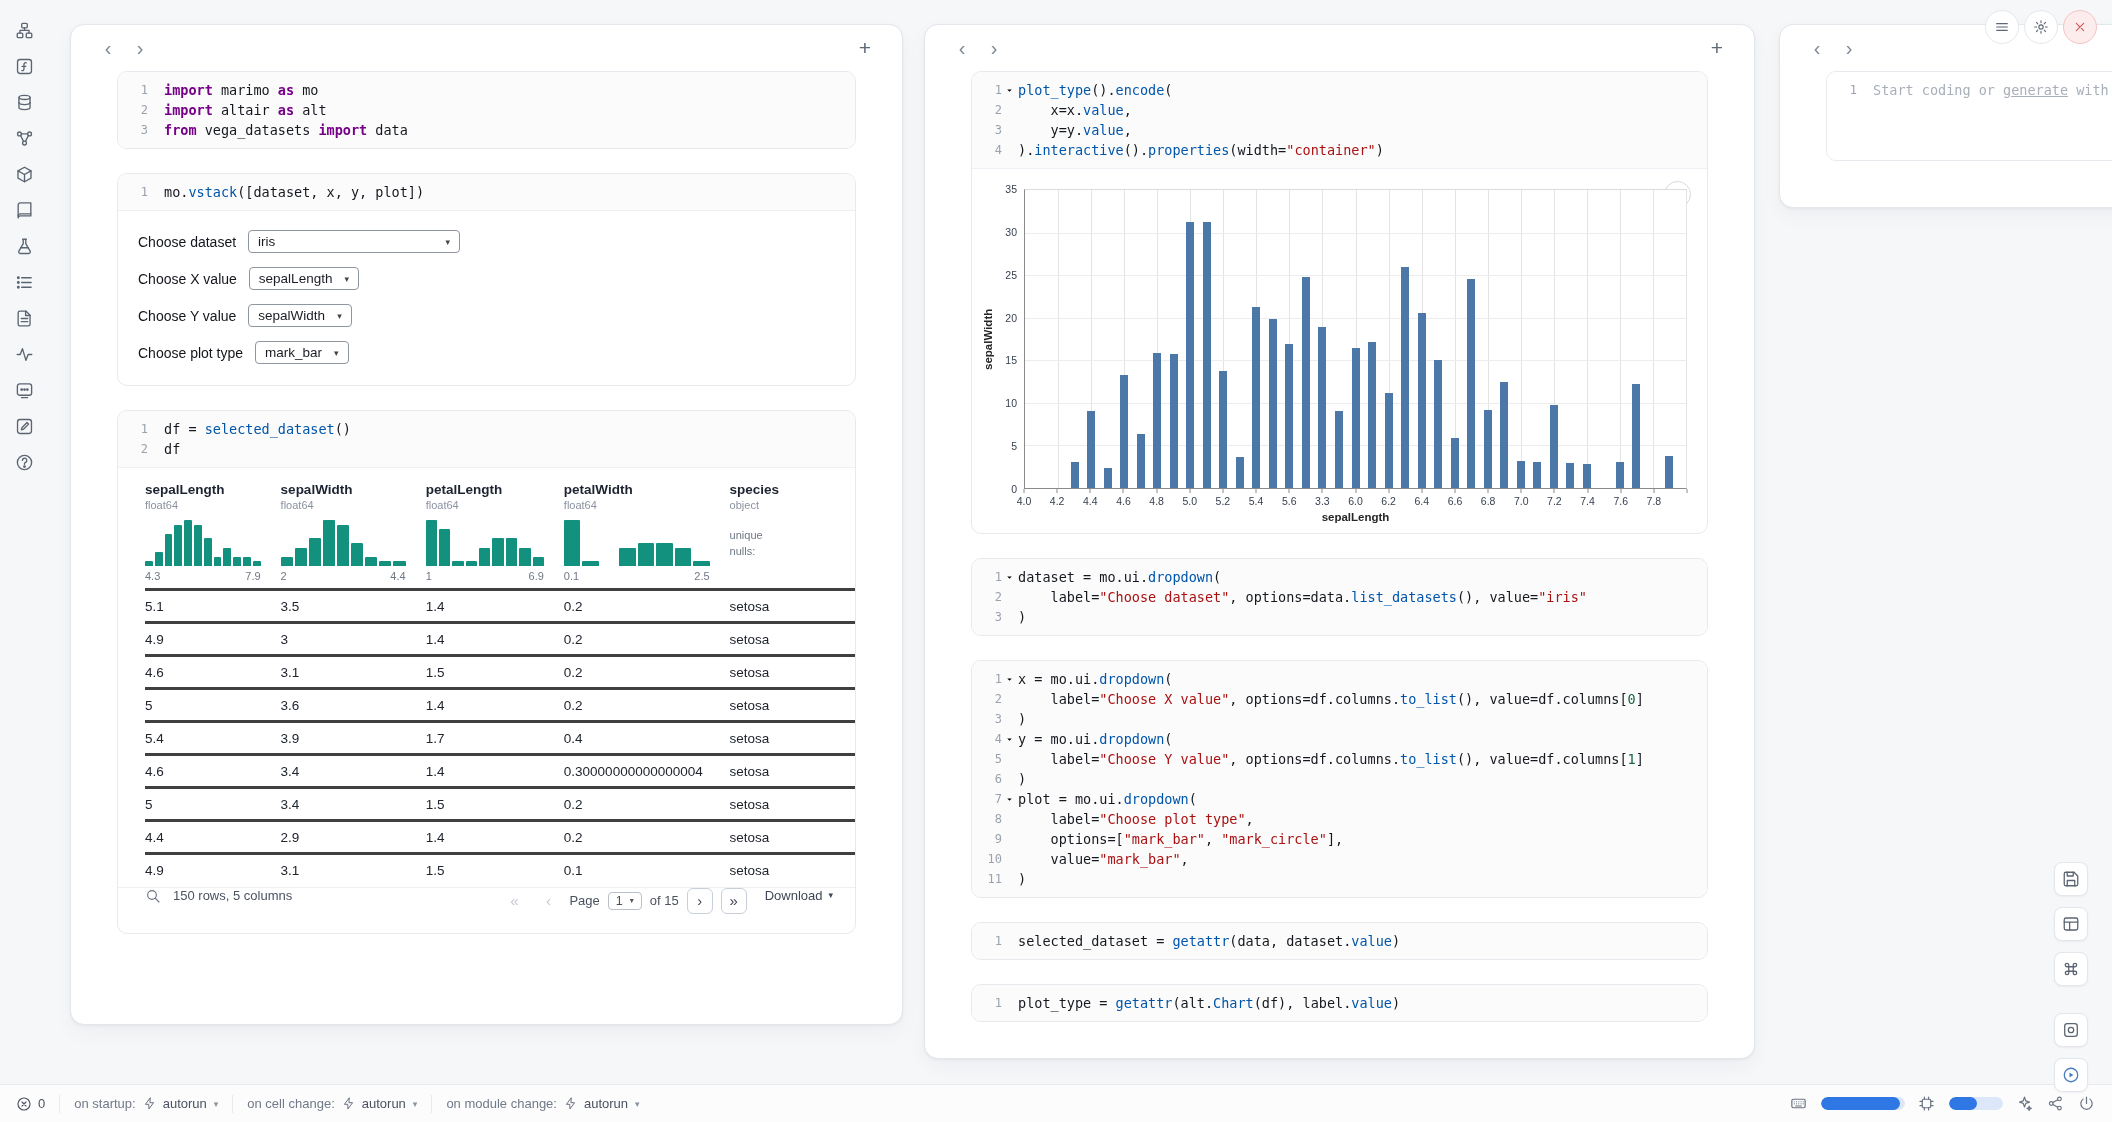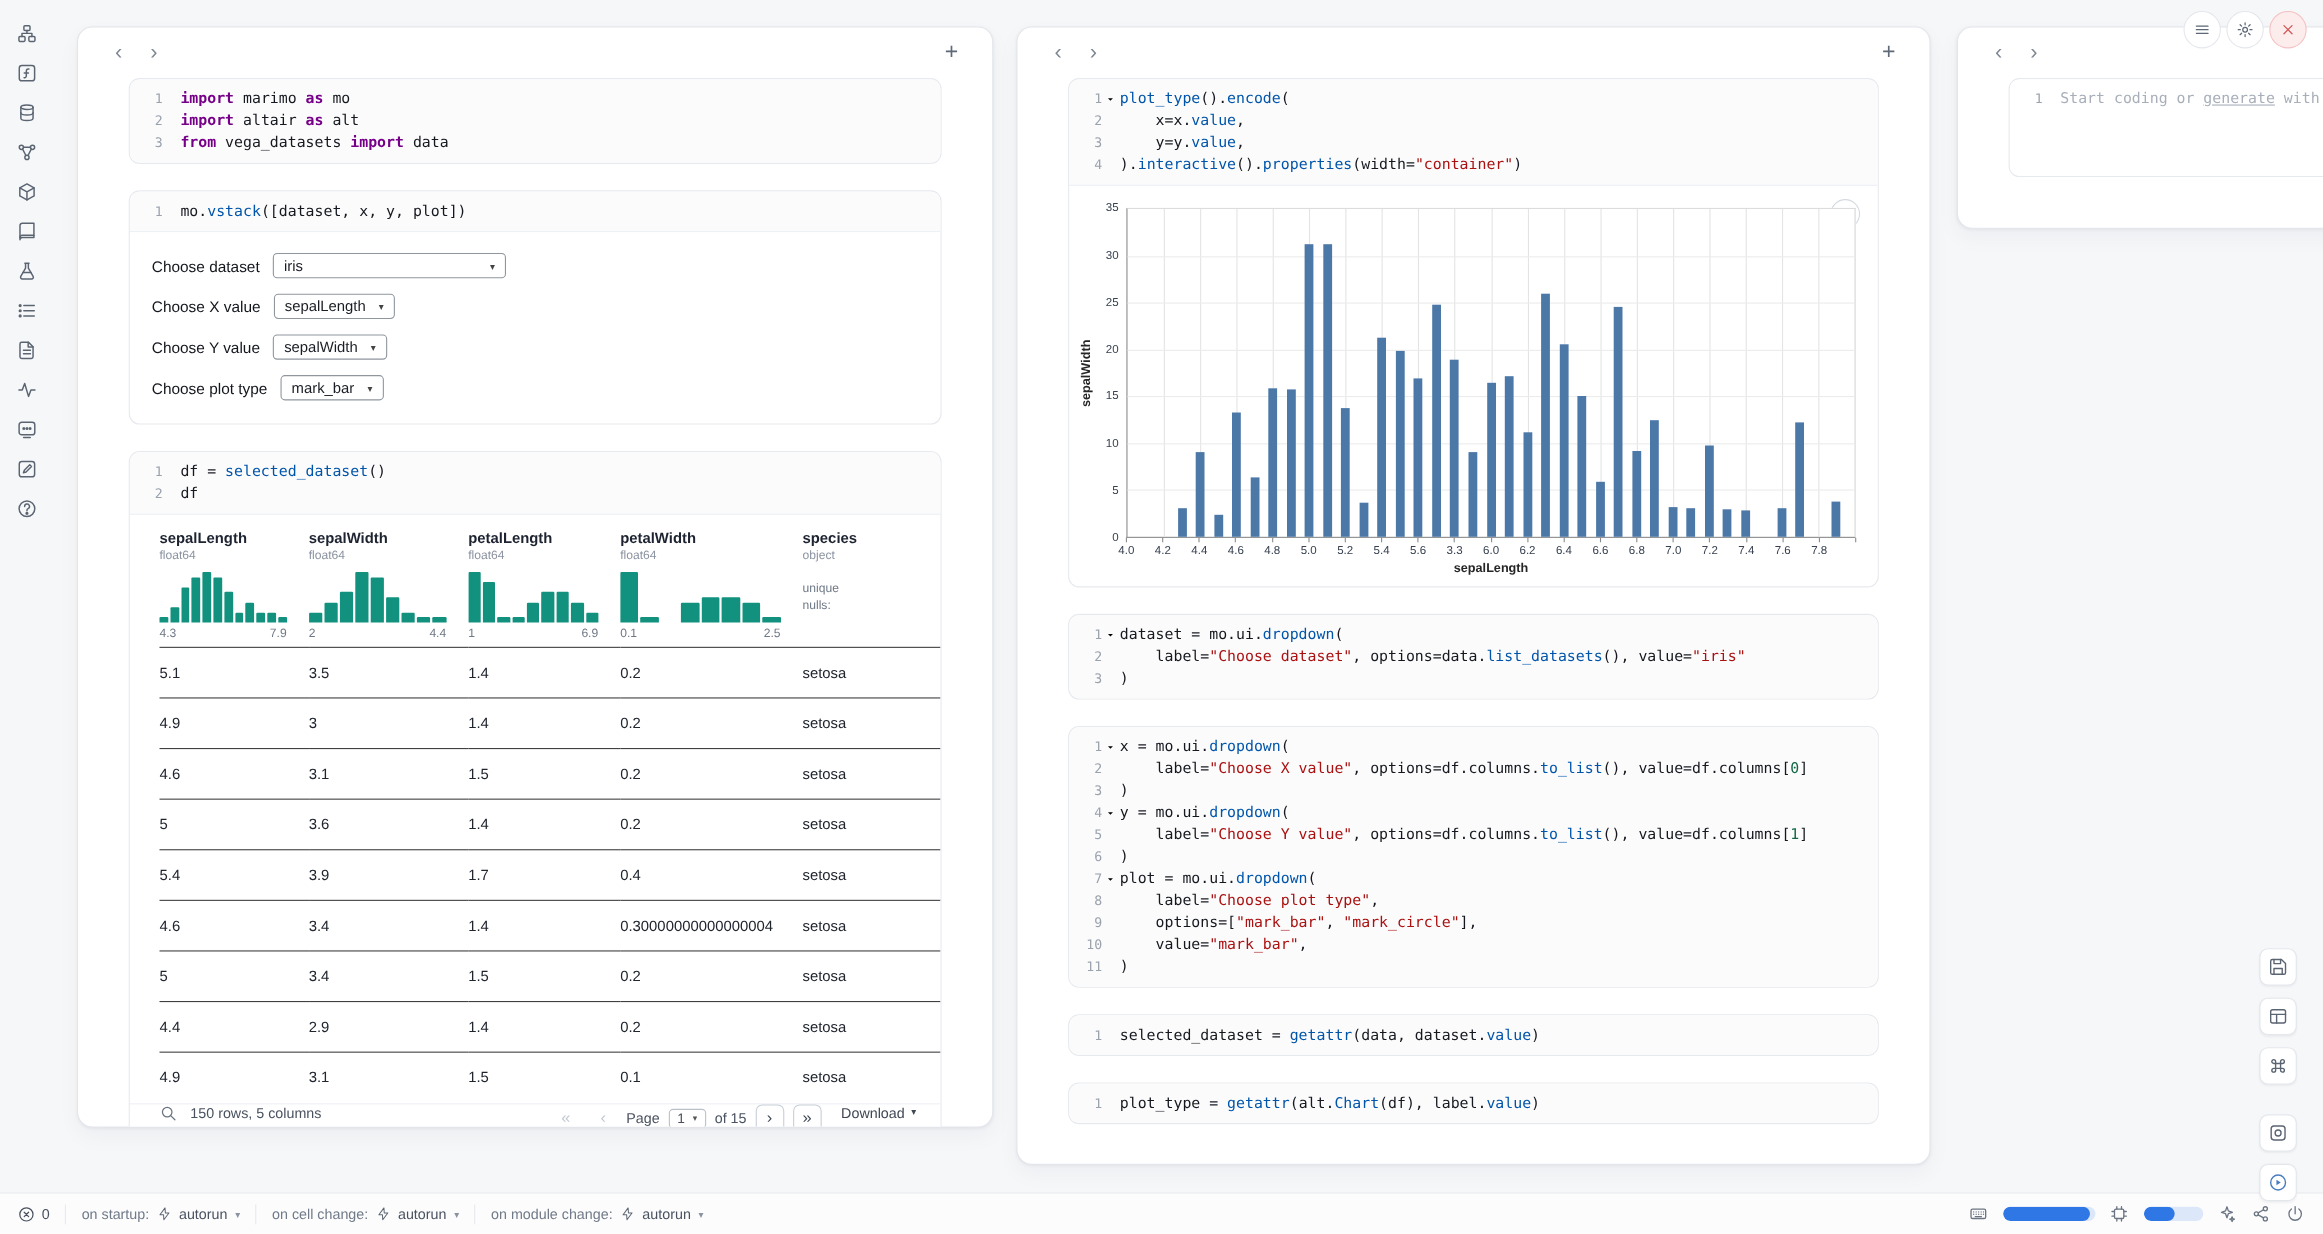--- a/index.html
+++ b/index.html
@@ -55,21 +55,21 @@
 
 .table-output{padding-top:4px}
 table.df{border-collapse:collapse;table-layout:fixed;margin-left:27px;font-size:13.5px}
 table.df th{text-align:left;vertical-align:top;padding:10px 20px 6px 0;font-weight:400}
 .col-name{font-weight:700;font-size:13.5px;color:#1d2330;white-space:nowrap;overflow:hidden}
 .col-type{font-size:11px;color:#8b93a1;margin-top:2px}
 .hist{height:46px;display:flex;align-items:flex-end;gap:2px;margin-top:9px}
 .hist .bar{flex:1;background:#12917e;border-radius:1px 1px 0 0}
 .minmax{display:flex;justify-content:space-between;font-size:11px;color:#6f7886;margin-top:4px}
 .cat-summary{font-size:11px;color:#6f7886;margin-top:16px;line-height:16px;white-space:nowrap}
-table.df td{border-top:1px solid #404040;height:46px;padding:0 20px 0 0;color:#20252e;
+table.df td{border-top:3px solid #404040;height:33px;padding:0 20px 0 0;color:#20252e;
   white-space:nowrap;overflow:hidden}
 .table-footer{display:flex;align-items:flex-start;height:46px;padding:0 22px 0 27px;color:#4a5260;
   font-size:13px;border-top:1px solid #eef0f4}
 .table-footer .summary{margin-left:10px}
 .pagination{margin-left:auto;display:flex;align-items:center;gap:8px}
 .pg-btn{width:26px;height:26px;display:flex;align-items:center;justify-content:center;border-radius:6px;
   font-size:15px;cursor:pointer}
 .pg-btn.disabled{color:#c2c8d0}
 .pg-btn.active{border:1px solid #c8cfd8;color:#3f4754}
 .page-select{border:1px solid #b9c0c9;border-radius:4px;padding:1px 7px;font-size:12.5px;display:inline-flex;

